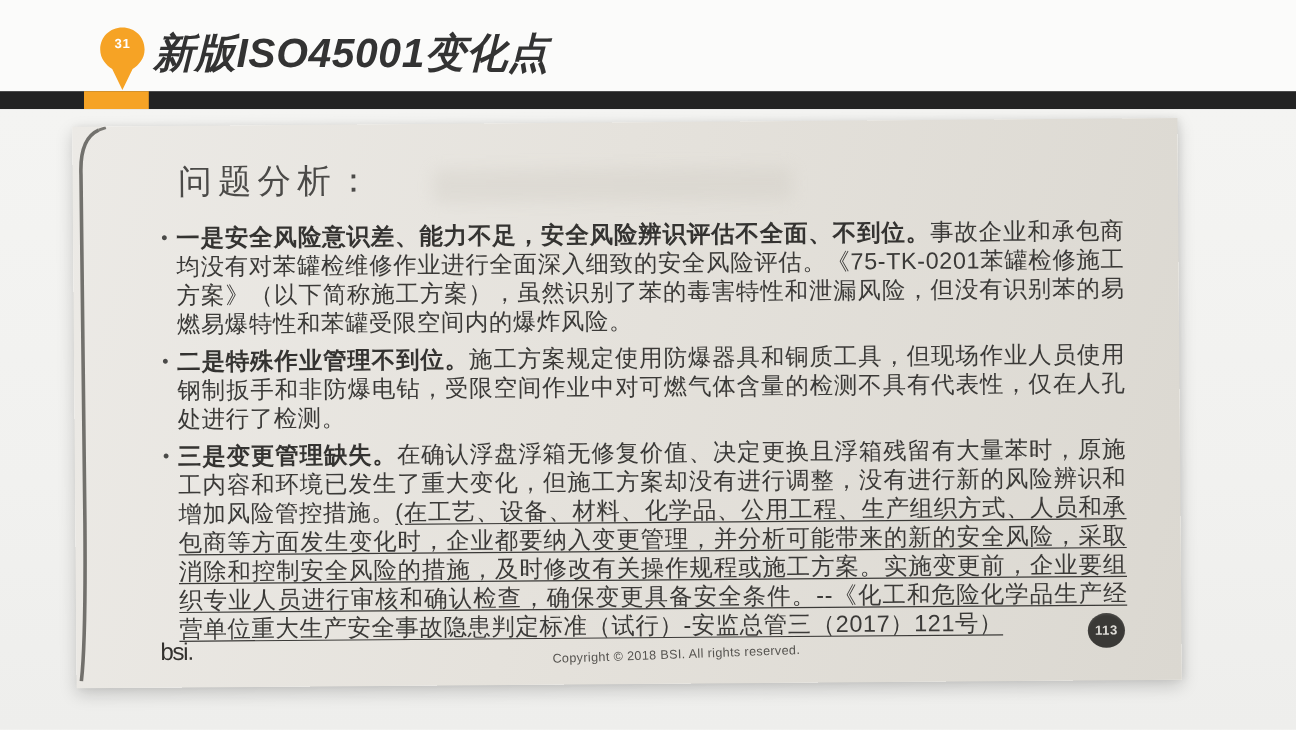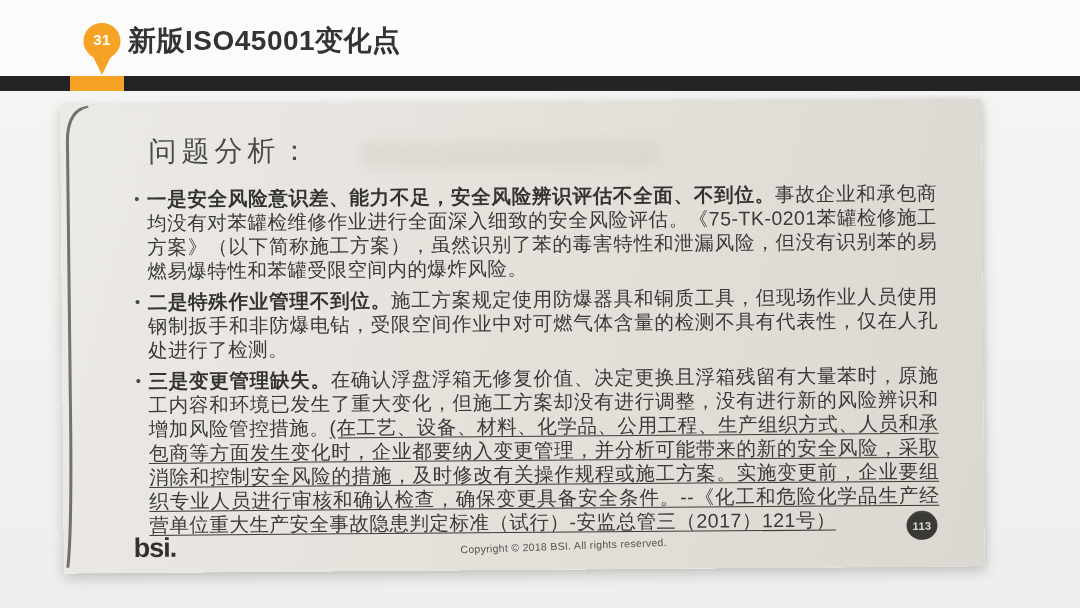--- a/index.html
+++ b/index.html
@@ -14,26 +14,27 @@
   .header {
     position:absolute; left:0; top:0; width:1080px; height:76px;
     background:#fbfbfa;
   }
   .pin {
     position:absolute; left:82px; top:22px; width:40px; height:54px;
   }
   .pin svg { display:block; width:40px; height:54px; }
   .pin-number {
     position:absolute; left:0; top:9px; width:40px; text-align:center;
-    font-size:15px; font-weight:700; color:#ffffff; letter-spacing:0.5px;
+    font-size:11px; font-weight:700; color:#ffffff; letter-spacing:0.5px;
   }
   .slide-title {
     position:absolute; left:128px; top:22px;
-    font-size:28px; font-weight:700; color:#333333; letter-spacing:0.5px;
+    font-size:34px; font-weight:700; color:#333333; letter-spacing:0.5px;
     white-space:nowrap;
+    font-style:italic;
   }
 
   
   .divider-bar {
     position:absolute; left:0; top:76px; width:1080px; height:15px;
     background:#232323;
   }
   .divider-accent {
     position:absolute; left:70px; top:0; width:54px; height:15px;
     background:#f6a325;
@@ -74,21 +75,21 @@
   .bullet-text {
     flex:1; font-size:19.5px; line-height:24px; letter-spacing:0.5px;
     text-align:justify;
   }
   .bullet-lead { font-weight:700; color:#343331; }
   .bullet-note { text-decoration:underline; text-underline-offset:3px; }
 
   
   .bsi-logo {
     position:absolute; left:70px; top:428px;
-    font-size:27px; font-weight:700; color:#33312e; letter-spacing:-1px;
+    font-size:20px; font-weight:400; color:#33312e; letter-spacing:-1px;
   }
   .copyright {
     position:absolute; left:330px; top:438px; width:340px;
     font-size:10.5px; color:#55534f; transform:rotate(-1.6deg);
     text-align:center; letter-spacing:0.3px;
   }
   .page-badge {
     position:absolute; left:843px; top:412px; width:31px; height:29px;
     background:#3a3936; border-radius:50%;
     display:flex; align-items:center; justify-content:center;

